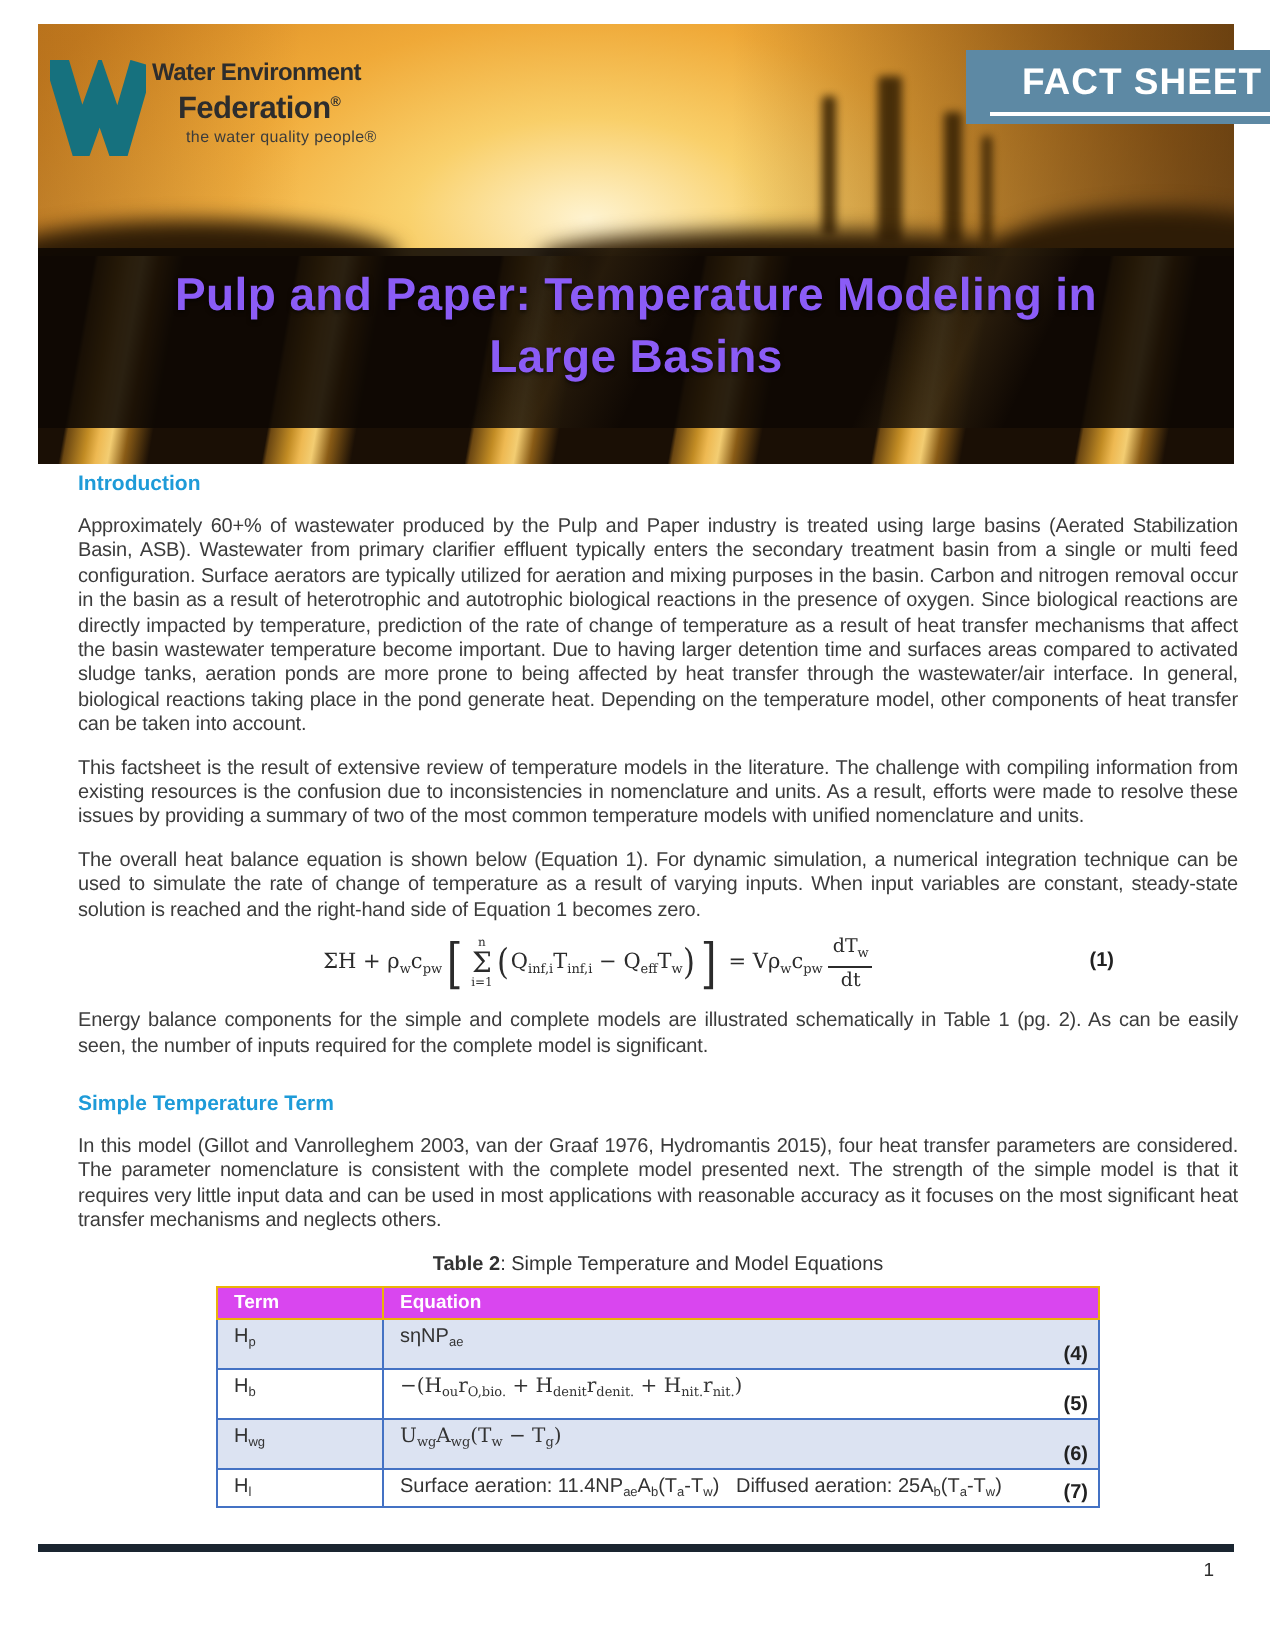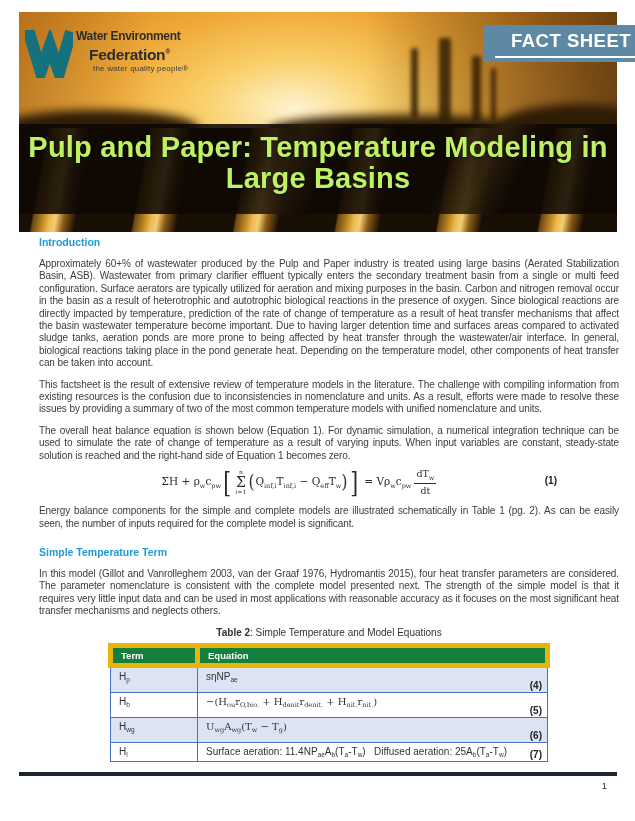--- a/index.html
+++ b/index.html
@@ -39,21 +39,21 @@
         #8a5c16 60px, rgba(26,15,5,0.9) 72px,
         rgba(26,15,5,1) 100px),
       #1a0f05;
   }
   .hero-band {
     position:absolute; left:0; top:112px; width:100%; height:90px;
     background:
       linear-gradient(115deg, transparent 40%, rgba(240,185,80,0.10) 45%, transparent 52%, transparent 70%, rgba(240,185,80,0.12) 76%, transparent 82%),
       rgba(14,8,3,0.88);
   }
-  .hero-title { position:absolute; left:0; top:120px; width:100%; text-align:center; color:#bef264; font-weight:bold; font-size:29px; line-height:31px; letter-spacing:0.2px; text-shadow:0 1px 2px rgba(0,0,0,0.6); }
+  .hero-title { position:absolute; left:0; top:120px; width:100%; text-align:center; color:#8b5cf6; font-weight:bold; font-size:23px; line-height:31px; letter-spacing:0.2px; text-shadow:0 1px 2px rgba(0,0,0,0.6); }
 
   
   .logo { position:absolute; left:6px; top:16px; display:flex; }
   .logo-mark { width:48px; height:48px; flex:0 0 auto; margin-top:2px; }
   .logo-text { margin-left:3px; color:#2d2d2d; }
   .logo-l1 { font-size:12px; font-weight:bold; letter-spacing:-0.3px; line-height:16px; }
   .logo-l2 { font-size:15.5px; font-weight:bold; letter-spacing:-0.3px; line-height:16px; margin-left:13px; }
   .logo-reg { font-size:7px; vertical-align:6px; }
   .logo-tag { font-size:8px; color:#3b3b3b; margin-left:17px; margin-top:1px; letter-spacing:0.2px; }
 
@@ -80,21 +80,21 @@
   .fnum { border-bottom:1px solid #2b2b2b; padding:0 2px 1px 2px; }
   .fden { padding-top:1px; }
   .eq-num { position:absolute; right:62px; top:8px; font-weight:bold; font-size:10px; color:#222222; }
 
   .heading2 { margin-top:16px; }
 
   
   .tcaption { text-align:center; font-size:10px; color:#333333; margin:2px 0 5px 0; }
   .tcaption b { font-weight:bold; }
   table.t2 { width:442px; margin:0 auto; border-collapse:collapse; border:1.5px solid #4472c4; }
-  table.t2 th { background:#15803d; color:#ffffff; font-size:9.5px; font-weight:bold; text-align:left; padding:2px 8px; border:5px solid #eab308; height:11px; }
+  table.t2 th { background:#d946ef; color:#ffffff; font-size:9.5px; font-weight:bold; text-align:left; padding:2px 8px; border:1px solid #eab308; height:11px; }
   table.t2 td { border:1px solid #4472c4; position:relative; vertical-align:top; padding:3px 6px 2px 8px; font-size:10px; color:#333333; }
   table.t2 .col-term { width:66px; }
   tr.alt td { background:#dce3f2; }
   td.eq-cell { white-space:pre-wrap; }
   .tk-sub { font-size:6.5px; vertical-align:-2px; }
   td .rownum { position:absolute; right:5px; bottom:1px; font-weight:bold; font-size:10px; color:#222222; font-family:"Liberation Sans", sans-serif; }
   .serif { font-family:"DejaVu Serif", serif; font-size:9.5px; }
   .r1 { height:19px; } .r2 { height:19px; } .r3 { height:19px; } .r4 { height:13px; }
   td.small-eq { font-size:9.5px; }
 

